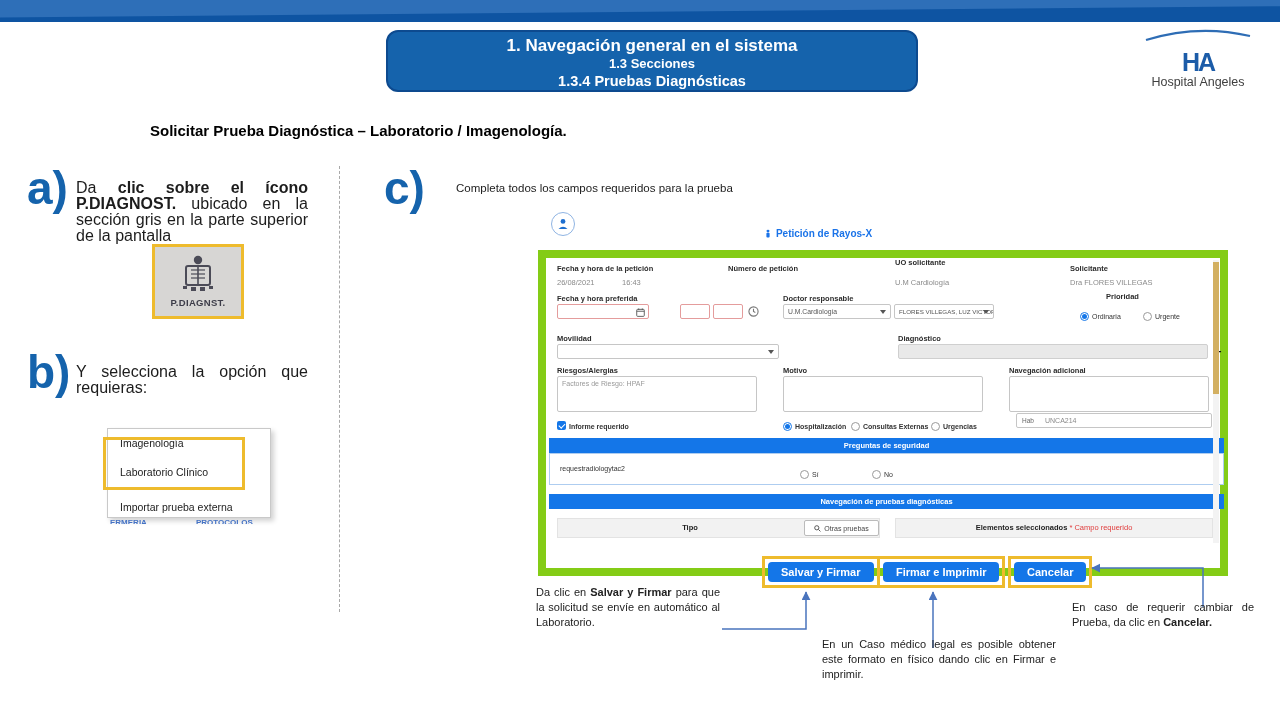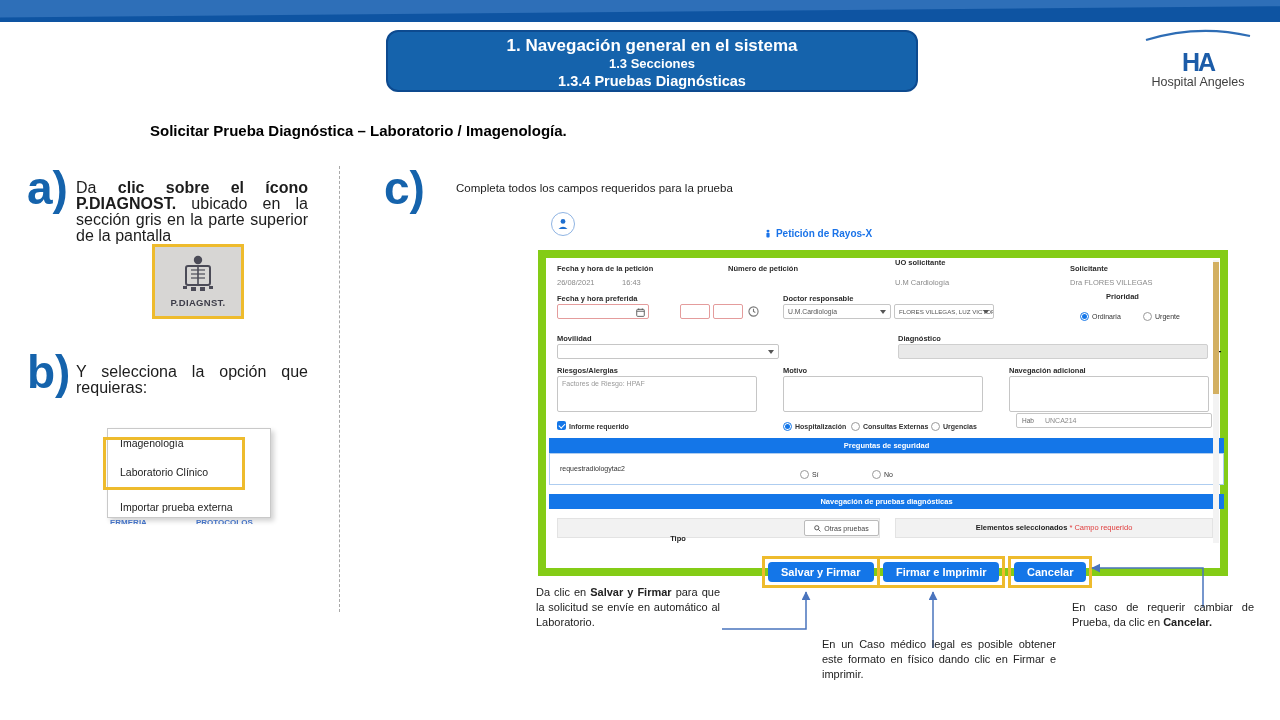--- a/index.html
+++ b/index.html
@@ -238,21 +238,21 @@
 
     <div class="bluebar" style="left:3px;top:180px;width:675px;">Preguntas de seguridad</div>
     <div class="qbox" style="left:3px;top:195px;width:675px;height:32px;">
       <span style="position:absolute;left:10px;top:11px;font-size:7px;color:#333;">requestradiologytac2</span>
       <span style="position:absolute;left:250px;top:10px;"><span class="radio"></span><span class="rlabel">Sí</span></span>
       <span style="position:absolute;left:322px;top:10px;"><span class="radio"></span><span class="rlabel">No</span></span>
     </div>
 
     <div class="bluebar" style="left:3px;top:236px;width:675px;">Navegación de pruebas diagnósticas</div>
     <div class="graybox" style="left:11px;top:260px;width:323px;">
-      <div class="gtext" style="position:absolute;left:0;width:240px;margin-top:11px;">Tipo</div>
+      <div class="gtext" style="position:absolute;left:12px;width:240px;">Tipo</div>
       <div class="search-box" style="left:246px;top:1px;width:75px;">
         <svg width="7" height="7" viewBox="0 0 10 10">
           <circle cx="4" cy="4" r="3" fill="none" stroke="#555" stroke-width="1.4"></circle>
           <line x1="6.4" y1="6.4" x2="9.2" y2="9.2" stroke="#555" stroke-width="1.4"></line>
         </svg>
         <span class="search-text">Otras pruebas</span>
       </div>
     </div>
     <div class="graybox" style="left:349px;top:260px;width:318px;">
       <div class="gtext"><span>Elementos seleccionados</span> <span class="red-req">* Campo requerido</span></div>

